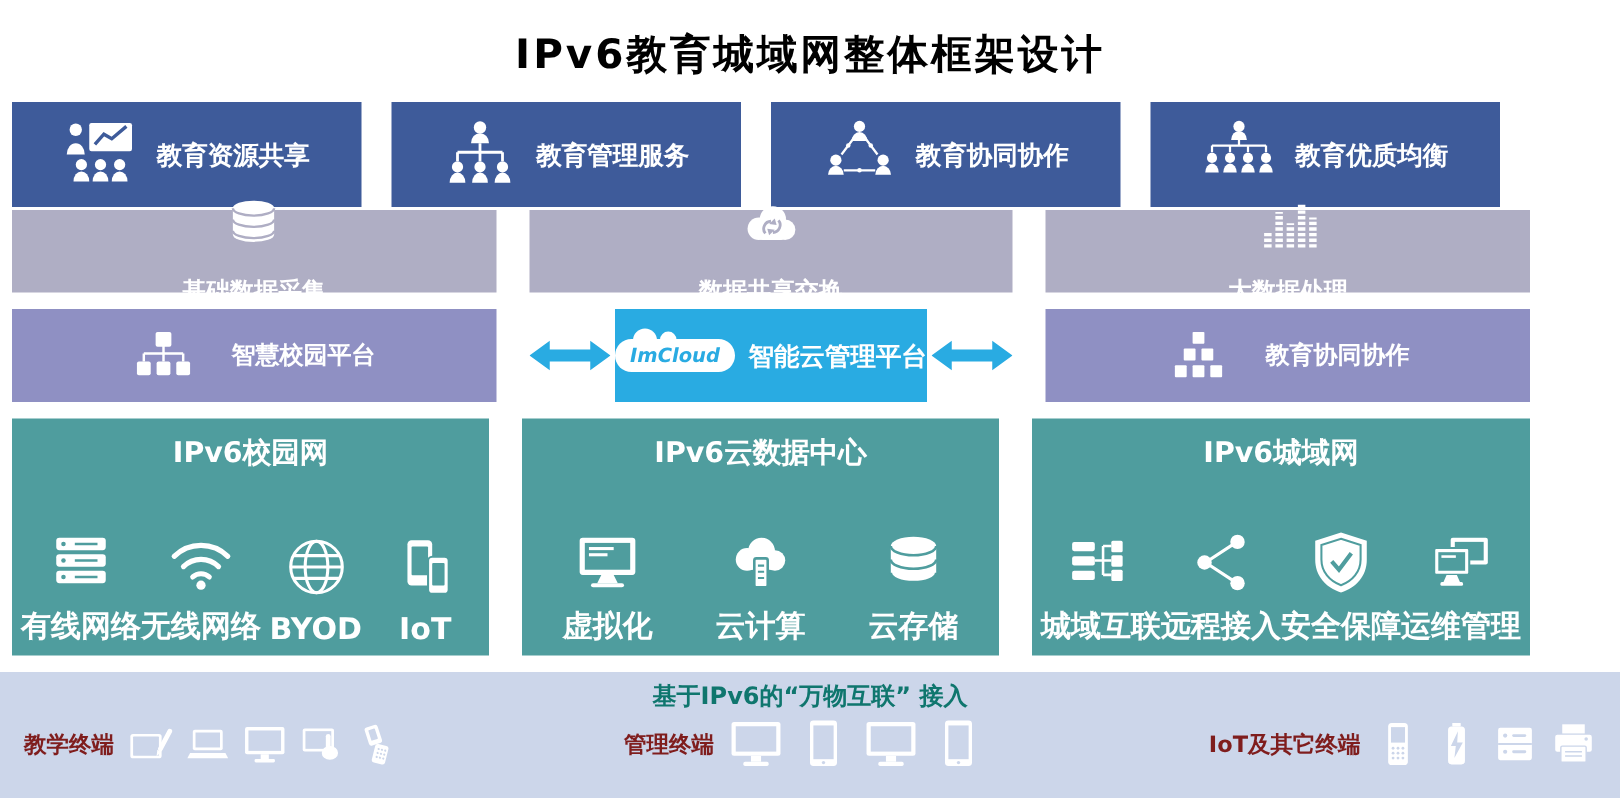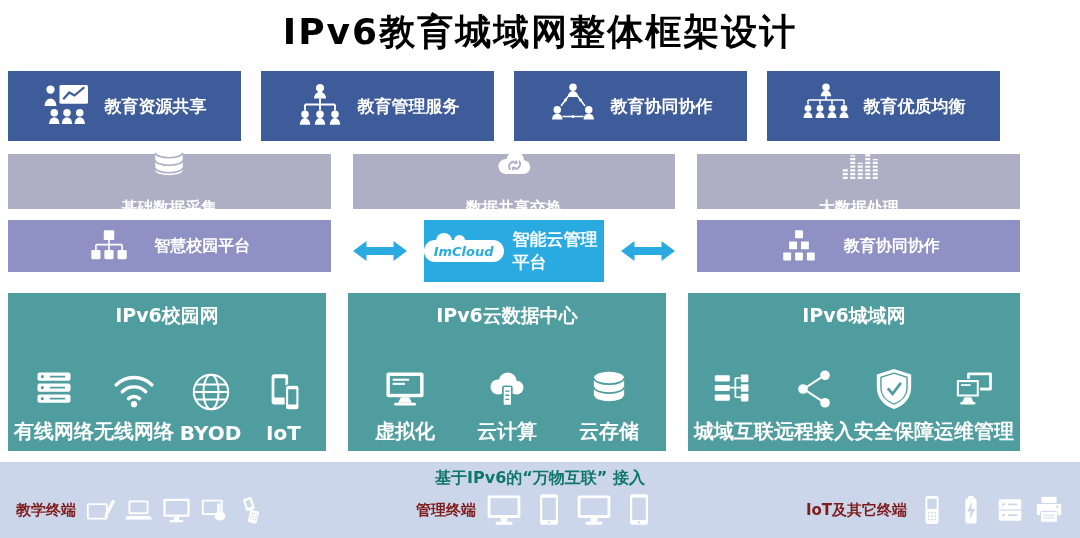--- a/index.html
+++ b/index.html
@@ -2,30 +2,30 @@
 <html><head>
 <meta charset="utf-8">
 <style>
   html,body{margin:0;padding:0;}
   body{
     width:1080px;height:538px;overflow:hidden;background:#fff;
     font-family:"DejaVu Sans","Liberation Sans",sans-serif;
   }
   .page{position:relative;width:1080px;height:538px;background:#fff;padding:4px 0 0 8px;box-sizing:border-box;}
   .main-title{
-    width:1064px;text-align:center;font-size:36px;font-weight:bold;color:#000;
-    letter-spacing:2px;margin:4px 0 14px 0;
+    width:1064px;text-align:center;font-size:27px;font-weight:bold;color:#000;
+    letter-spacing:2px;margin:14px 0 14px 0;
   }
-  .row-apps{display:grid;grid-template-columns:repeat(4,1fr);gap:20px;width:992px;margin-bottom:13px;}
+  .row-apps{display:grid;grid-template-columns:repeat(4,1fr);gap:20px;width:992px;margin-bottom:2px;}
   .row-three{display:grid;grid-template-columns:repeat(3,1fr);gap:22px;width:1012px;margin-bottom:11px;}
   .box{display:flex;align-items:center;justify-content:center;color:#fff;font-weight:bold;}
   .app-box{--box-bg:#3e5b9a;background:var(--box-bg);height:70px;gap:14px;font-size:17px;}
   .data-box{--box-bg:#afaec4;background:var(--box-bg);height:55px;gap:14px;font-size:16px;flex-direction:column;}
-  .plat-box{--box-bg:#8f90c3;background:var(--box-bg);height:52px;gap:24px;font-size:16px;}
-  .plat-middle{display:flex;justify-content:space-between;height:62px;gap:17px;}
+  .plat-box{--box-bg:#8f90c3;background:var(--box-bg);height:62px;gap:24px;font-size:16px;}
+  .plat-middle{display:flex;justify-content:space-between;height:62px;gap:3px;}
   .arrow{display:flex;align-items:center;}
   .arrow svg{width:54px;height:26px;display:block;}
   .cloud-box{--box-bg:#29abe2;background:var(--box-bg);height:62px;flex:1;display:flex;align-items:center;justify-content:center;gap:9px;}
   .cloud-pill{position:relative;background:#fff;color:#29abe2;font-weight:bold;font-style:italic;font-size:13px;padding:4px 10px 3px;border-radius:11px;}
   .cloud-pill::before{content:"";position:absolute;top:-7px;left:12px;width:16px;height:16px;background:#fff;border-radius:50%;}
   .cloud-pill::after{content:"";position:absolute;top:-5px;left:30px;width:11px;height:11px;background:#fff;border-radius:50%;}
   .cloud-pill span{position:relative;z-index:1;}
   .cloud-label{color:#fff;font-weight:bold;font-size:17px;}
   .net-box{--box-bg:#4f9d9e;background:var(--box-bg);height:158px;display:flex;flex-direction:column;padding:10px 6px 10px;box-sizing:border-box;gap:32px;}
   .net-title{text-align:center;font-size:19px;font-weight:bold;color:#fff;margin-bottom:6px;}

